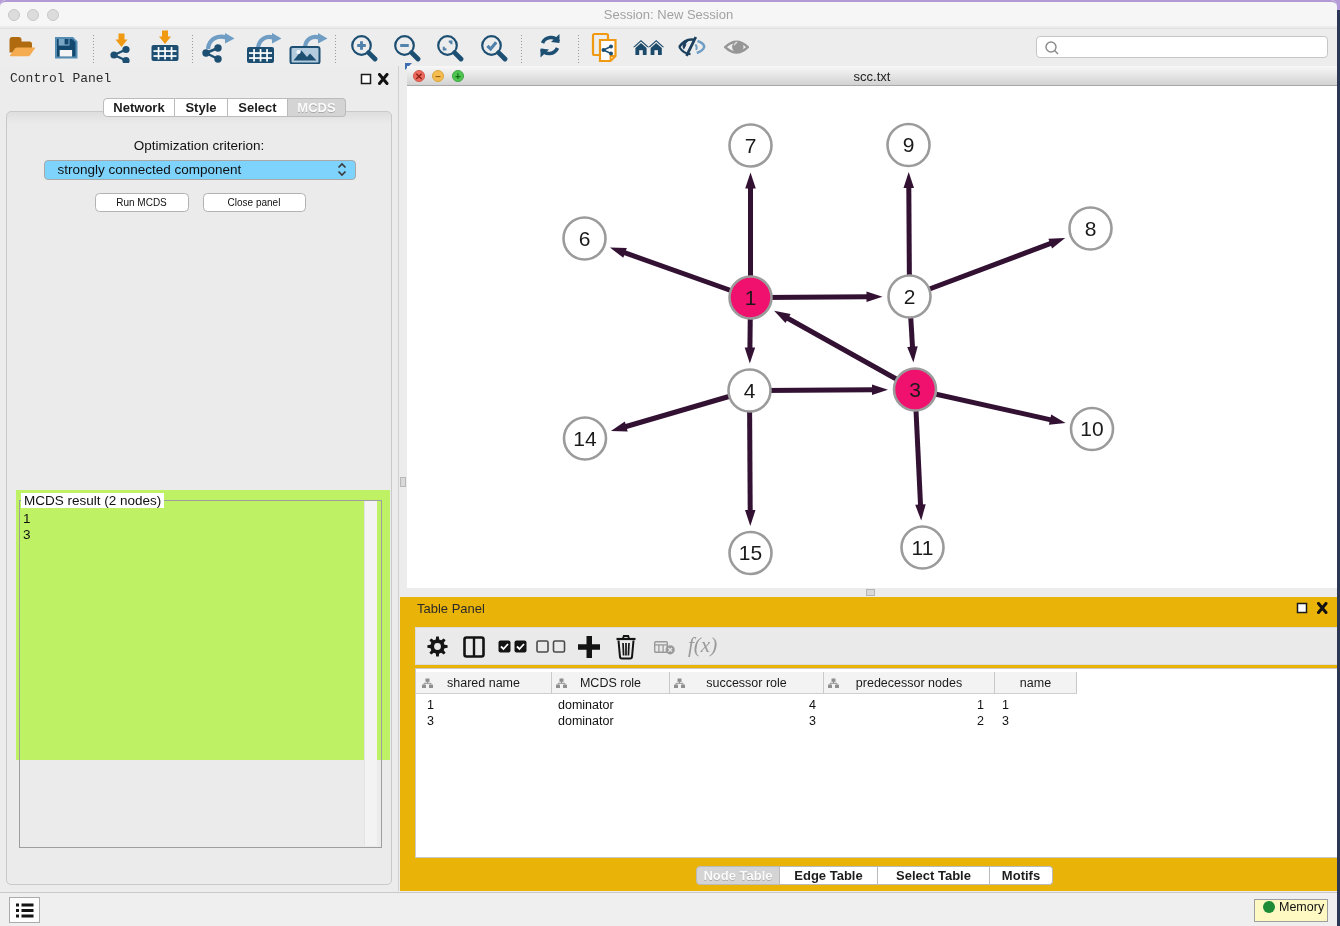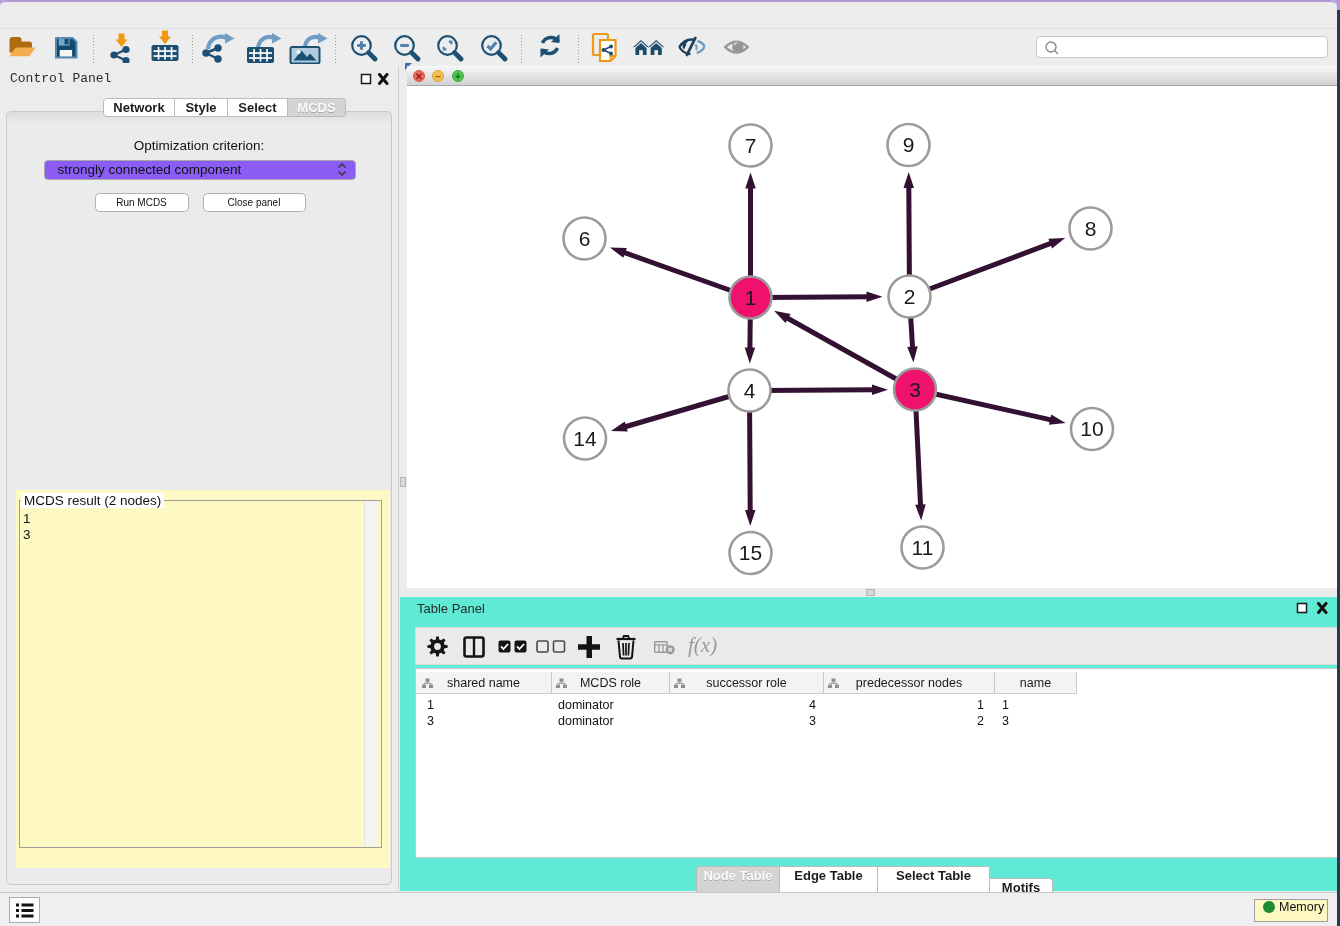--- a/index.html
+++ b/index.html
@@ -32,27 +32,27 @@
              border:1px solid #c9c9c9; border-radius:5px;
              background:linear-gradient(#dedede, #ebebeb 12px); }
   .tabs { position:absolute; display:flex;padding-left:24px; }
   .tab { font-size:13px; font-weight:bold; color:#1c1c1c; background:#fff; border:1px solid #bbb;
          border-left:none; padding:1.5px 0; text-align:center; line-height:14px; }
   .tab.first { border-left:1px solid #bbb; border-radius:4px 0 0 4px; }
   .tab.last  { border-radius:0 4px 4px 0; }
   .tab.sel { background:#d4d4d4; color:#fbfbfb; text-shadow:0 1px 0 #aaa; }
 
   #optlabel { left:0; top:137.5px; width:398px; text-align:center; font-size:13.5px; color:#111; }
-  #combo { left:43.5px; top:159.5px; width:312px; height:20px; background:#8b5cf6;
+  #combo { left:43.5px; top:159.5px; width:312px; height:20px; background:#7dd3fc;
            border:1px solid #a8a8a8; border-radius:4px; font-size:13.5px; color:#111;
            line-height:18px; padding-left:13px; }
   .btn { position:absolute; height:19px; background:#fff; border:1px solid #b2b2b2;
          border-radius:4.5px; font-size:10px; color:#111; text-align:center; line-height:17px; }
 
-  #resultbox { left:16px; top:490px; width:374px; height:378px; background:#fef9c3; }
+  #resultbox { left:16px; top:490px; width:374px; height:270px; background:#bef264; }
   #fieldset { position:absolute; left:2.5px; top:10px; width:363.5px; height:347.5px;
               border:1px solid #9e9e9e; }
   #legend { position:absolute; left:5px; top:3px; background:#fff; padding:0 3px;
             font-size:13.5px; color:#111; white-space:nowrap; }
   #scrolltrack { position:absolute; left:348px; top:11px; width:13px; height:345px; background:#f3f3f3; border-left:1px solid #e4e4e4; }
 
   
   #vsplit { left:398px; top:66px; width:9px; height:825px; background:#ececec;
             border-left:1px solid #d0d0d0; }
 
@@ -64,21 +64,21 @@
                      font-size:13px; color:#222; }
   .mac { position:absolute; top:4px; width:12px; height:12px; border-radius:50%;
          font-size:10px; font-weight:bold; text-align:center; line-height:12px; }
 
   
   #hsplit { left:407px; top:588px; width:930px; height:9px; background:#ececec; }
   #hhandle { position:absolute; left:459px; top:1px; width:9px; height:7px;
              background:#d8d8d8; border:1px solid #b5b5b5; }
 
   
-  #tablepanel { left:400px; top:597px; width:937px; height:294px; background:#5eead4;padding-left:28px; }
+  #tablepanel { left:400px; top:597px; width:937px; height:294px; background:#eab308;padding-left:28px; }
   #tp-title { position:absolute; left:17px; top:4px; font-size:13px; color:#2b2b2b; }
   #tp-toolbar { position:absolute; left:15px; top:30px; width:1315px; height:38px;
                 background:#eaeaea; border:1px solid #dcdcdc; }
   #tbl { position:absolute; left:15px; top:71px; width:1315px; height:190px;
          background:#fff; border:1px solid #c9c9c9; }
   .th { position:absolute; top:3px; height:22px; background:#f3f3f3;
         border-right:1px solid #c9c9c9; border-bottom:1px solid #cfcfcf; font-size:12.5px; color:#1a1a1a; text-align:center;
         line-height:22px; }
   .td { position:absolute; font-size:12.5px; color:#111; height:16px; line-height:16px; }
 
@@ -97,20 +97,26 @@
   #rightsliver .p { position:absolute; top:0; width:3px; height:10px; background:#b59cd9; }
 </style>
 </head>
 <body>
 <div id="rightsliver" class="abs">
     <span class="p"></span>
   </div>
 <div id="win">
   <div class="abs" style="left:0;top:0;width:1337px;height:8px;background:transparent;border-top:2.5px solid #b19ad6;border-radius:6px 6px 0 0;z-index:50;"></div>
 
+  <div id="titlebar" class="abs">
+    <span class="tl" style="left:8px;"></span>
+    <span class="tl" style="left:27px;"></span>
+    <span class="tl" style="left:47px;"></span>
+    <div id="wtitle">Session: New Session</div>
+  </div>
 
   <div id="toolbar" class="abs">
     <span class="tbsep" style="left:93px;"></span>
     <span class="tbsep" style="left:192px;"></span>
     <span class="tbsep" style="left:335px;"></span>
     <span class="tbsep" style="left:521px;"></span>
     <span class="tbsep" style="left:578px;"></span>
     <div id="searchbox">
         <svg width="20" height="20" style="position:absolute;left:5px;top:1px;">
       <circle cx="9" cy="9" r="5" fill="none" stroke="#8a8a8a" stroke-width="1.4"></circle>
@@ -269,20 +275,21 @@
     </div>
 
   <svg class="abs" style="left:405px;top:63px;" width="8" height="8">
       <path d="M0 0 L7 0 L0 7 Z" fill="#3f6eb0"></path>
     </svg>
   <div id="netframe" class="abs">
     <div id="nettitle">
       <span class="mac" style="left:6px; background:#ee6a5e; border:1px solid #d55549; color:#8c1f14;">✕</span>
       <span class="mac" style="left:25px; background:#f5bd4f; border:1px solid #dba63a; color:#925d13;">–</span>
       <span class="mac" style="left:45px; background:#4fc453; border:1px solid #3ba83f; color:#0e6e12;">+</span>
+      <span class="t">scc.txt</span>
     </div>
     <svg id="graph" width="930" height="502" style="position:absolute;left:0;top:20px;">
       <line x1="343.5" y1="211.5" x2="343.5" y2="100.5" stroke="#321133" stroke-width="5"></line>
       <polygon points="343.5,86.5 348.8,102.5 338.2,102.5" fill="#321133"></polygon>
       <line x1="343.5" y1="211.5" x2="216.1" y2="166.2" stroke="#321133" stroke-width="5"></line>
       <polygon points="202.9,161.5 219.8,162.0 216.3,171.8" fill="#321133"></polygon>
       <line x1="343.5" y1="211.5" x2="461.5" y2="210.8" stroke="#321133" stroke-width="5"></line>
       <polygon points="475.5,210.7 459.5,216.0 459.5,205.5" fill="#321133"></polygon>
       <line x1="343.5" y1="211.5" x2="342.9" y2="263.5" stroke="#321133" stroke-width="5"></line>
       <polygon points="342.8,277.5 337.7,261.4 348.2,261.6" fill="#321133"></polygon>
@@ -422,21 +429,21 @@
       <div class="td" style="left:11px; top:44px;">3</div>
       <div class="td" style="left:142px; top:44px;">dominator</div>
       <div class="td" style="left:390px; top:44px; width:10px; text-align:right;">3</div>
       <div class="td" style="left:558px; top:44px; width:10px; text-align:right;">2</div>
       <div class="td" style="left:586px; top:44px;">3</div>
     </div>
     <div id="btabs">
       <span class="tab first sel" style="width:84px;">Node Table</span>
       <span class="tab" style="width:98px;">Edge Table</span>
       <span class="tab" style="width:112px;">Select Table</span>
-      <span class="tab last" style="width:63px;margin-top:12px;">Motifs</span>
+      <span class="tab last" style="width:63px;">Motifs</span>
     </div>
   </div>
 
   <div id="statusbar" class="abs">
     <div id="listbtn">
         <svg width="22" height="21" viewBox="0 0 22 21" style="position:absolute;left:4px;top:2px;">
           <rect x="2" y="3.5" width="3" height="3" fill="#141414"></rect>
           <rect x="7.5" y="3.5" width="12" height="3" fill="#141414"></rect>
           <rect x="2" y="9" width="3" height="3" fill="#141414"></rect>
           <rect x="7.5" y="9" width="12" height="3" fill="#141414"></rect>

